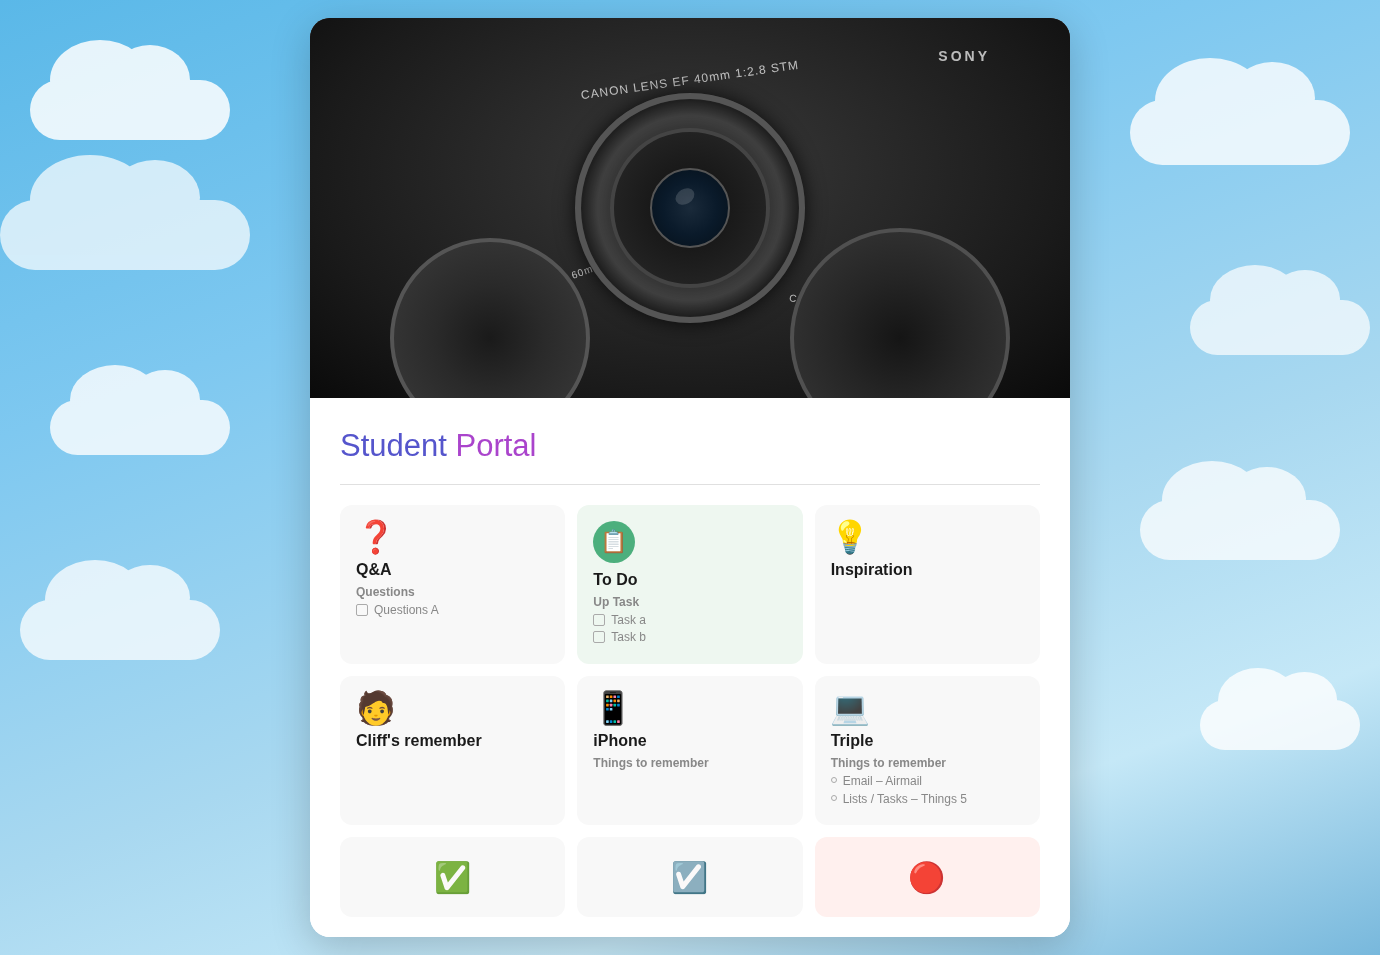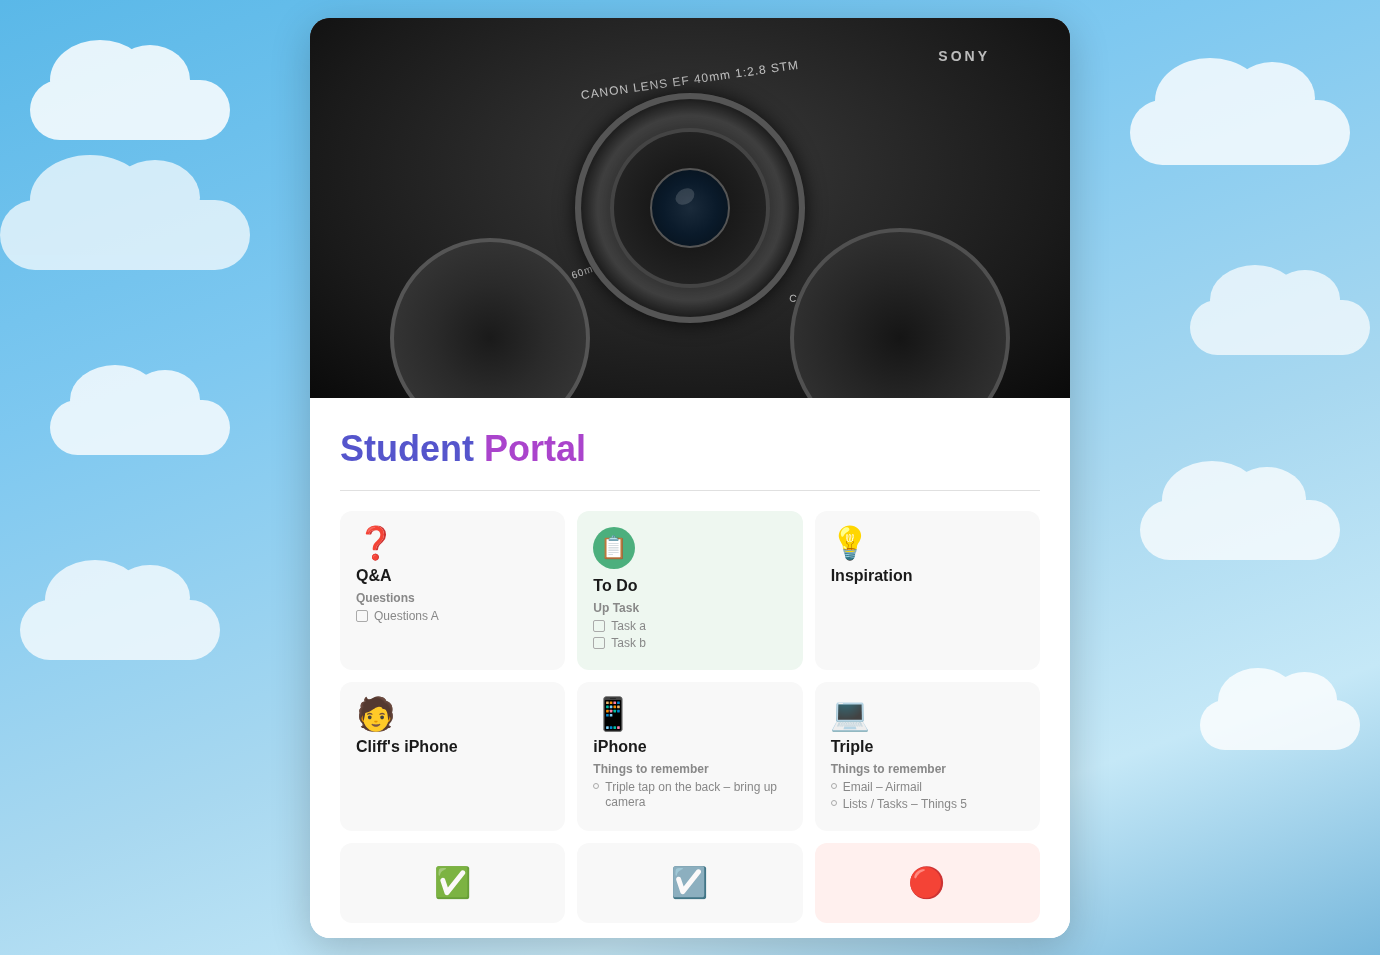--- a/index.html
+++ b/index.html
@@ -241,22 +241,22 @@
       border: 4px solid #505050;
     }
 
     
     .content-area {
       padding: 30px 30px 20px 30px;
       background: white;
     }
 
     .page-title {
-      font-size: 36px;
-      font-weight: 700;
+      font-size: 31px;
+      font-weight: 400;
       margin-bottom: 20px;
     }
 
     .title-student {
       color: #5555cc;
     }
 
     .title-portal {
       color: #aa44cc;
     }
@@ -450,31 +450,27 @@
         </div>
       </div>
 
       <div class="card-item">
         <span class="card-icon">💡</span>
         <div class="card-title">Inspiration</div>
       </div>
 
       <div class="card-item">
         <span class="card-icon">🧑</span>
-        <div class="card-title">Cliff's iPhone</div>
+        <div class="card-title">Cliff's remember</div>
       </div>
 
       <div class="card-item">
         <span class="card-icon">📱</span>
         <div class="card-title">iPhone</div>
         <div class="card-subtitle">Things to remember</div>
-        <div class="card-list-item">
-          <div class="bullet"></div>
-          <span>Triple tap on the back – bring up camera</span>
-        </div>
       </div>
 
       <div class="card-item">
         <span class="card-icon">💻</span>
         <div class="card-title">Triple</div>
         <div class="card-subtitle">Things to remember</div>
         <div class="card-list-item">
           <div class="bullet"></div>
           <span>Email – Airmail</span>
         </div>

